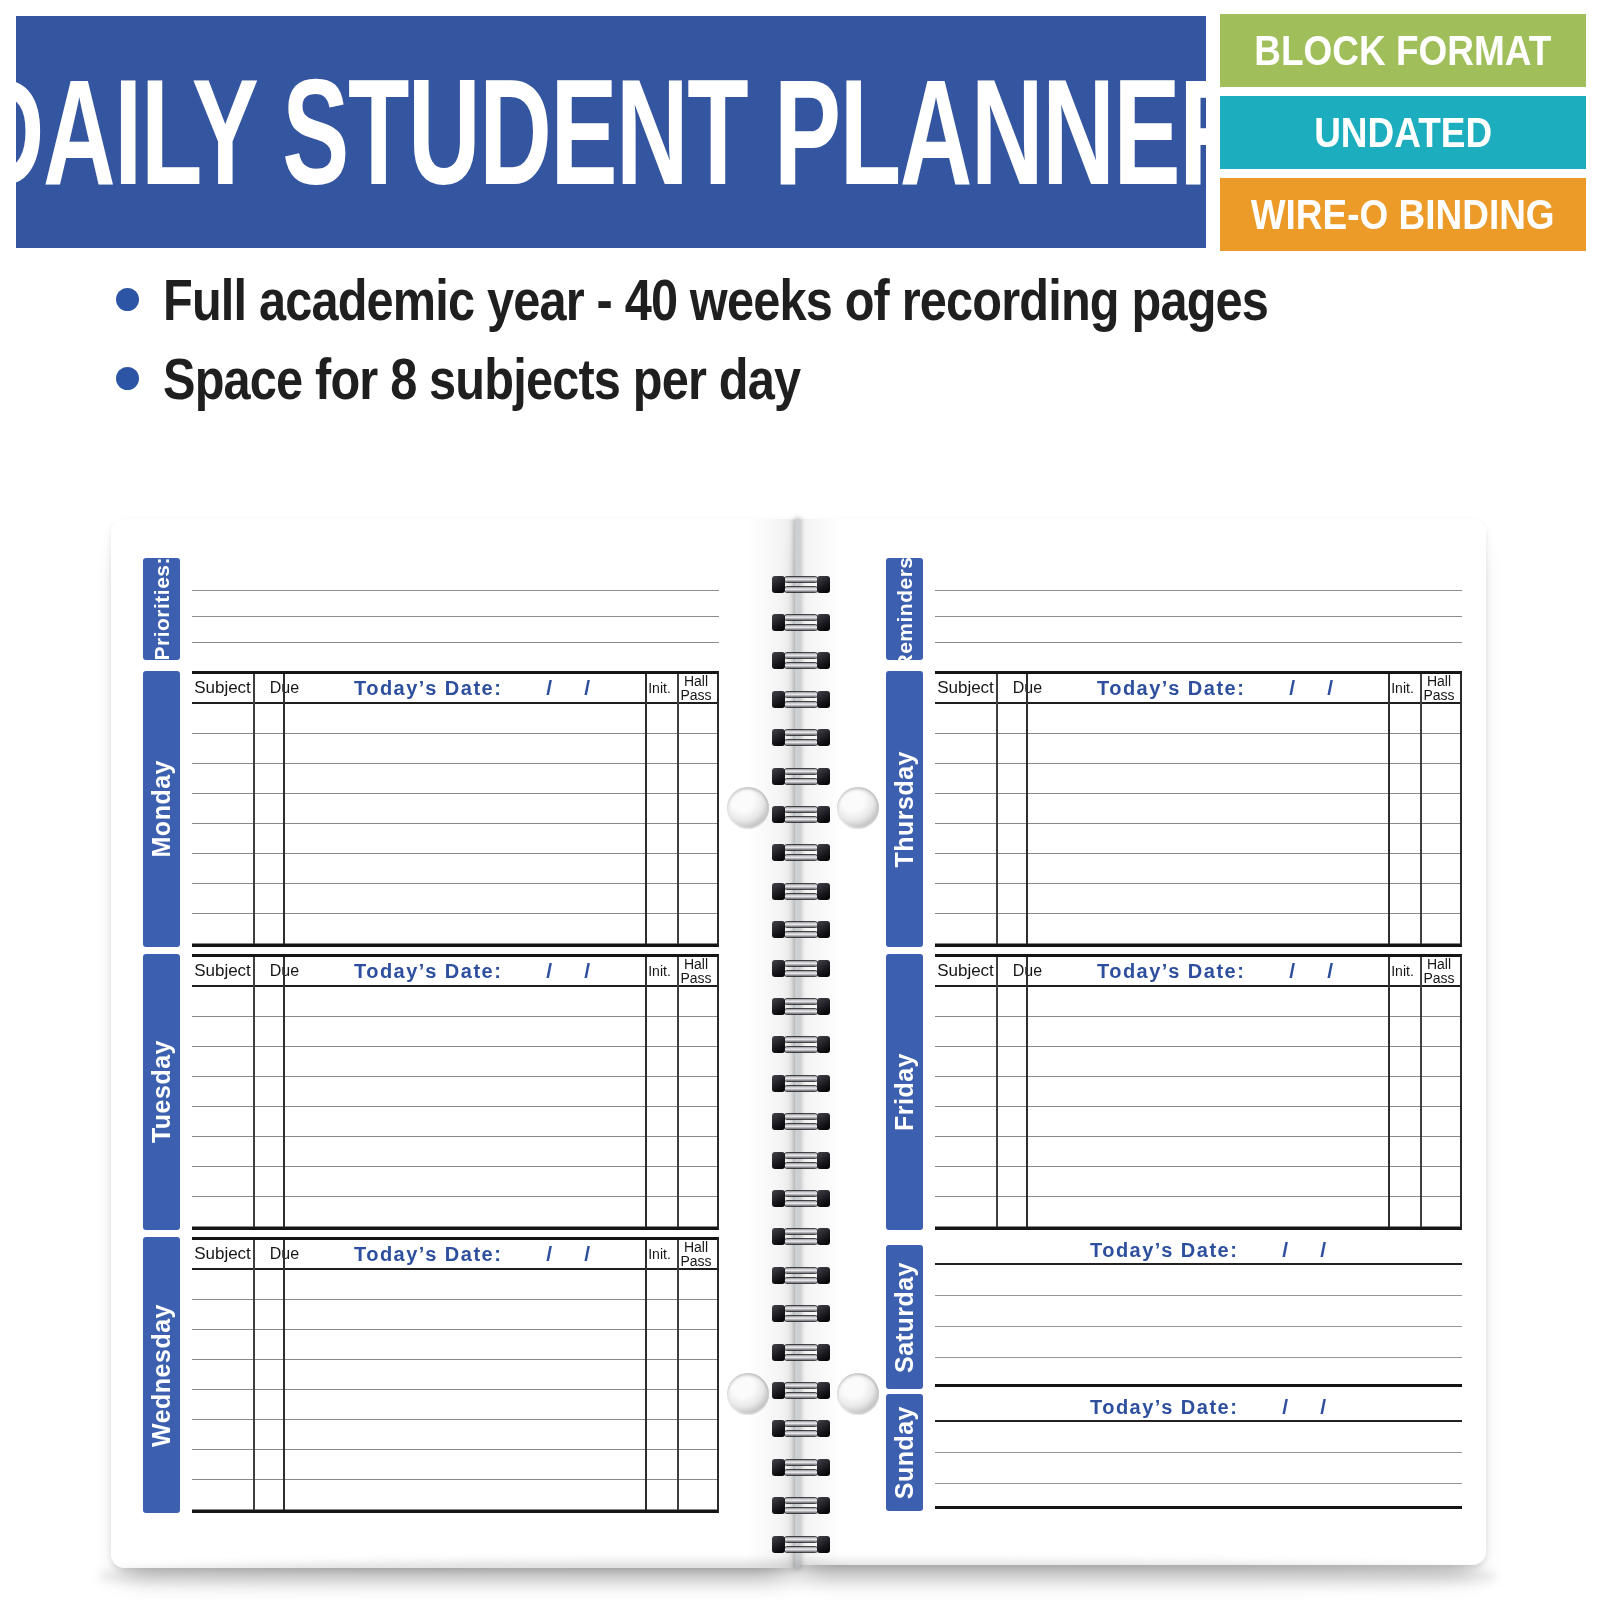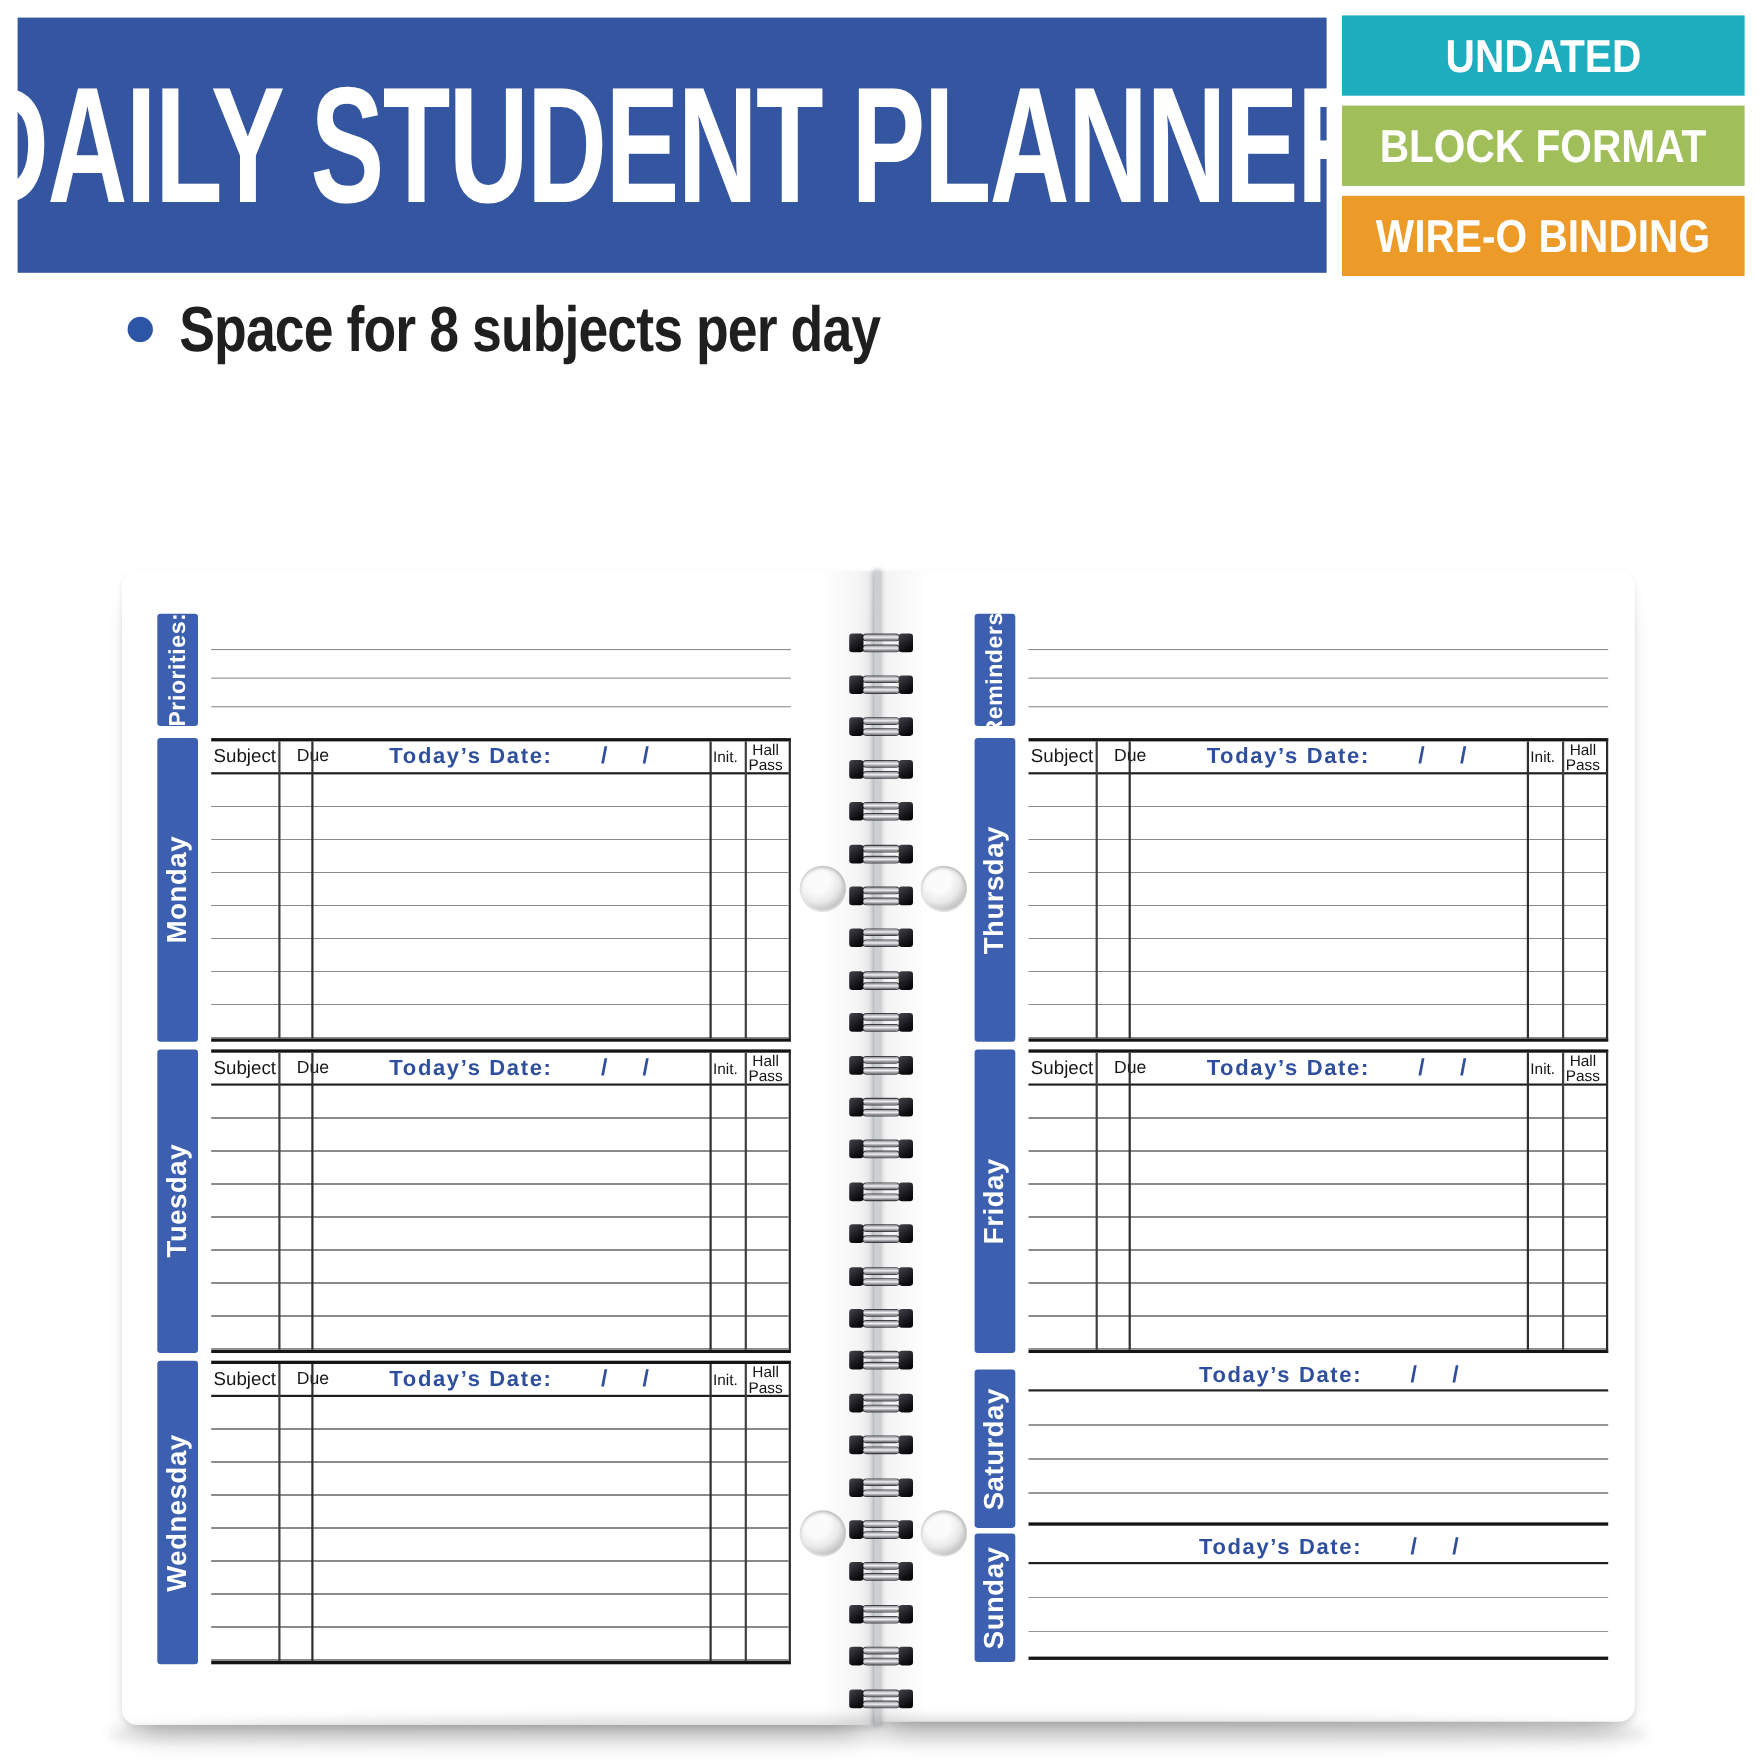--- a/index.html
+++ b/index.html
@@ -157,32 +157,36 @@
   }
 </style>
 </head>
 <body>
 
 <div class="banner">
   <span class="banner-title">DAILY STUDENT PLANNER</span>
 </div>
 
 <div class="badges">
+  <div class="badge" style="background: rgb(160, 191, 91);">
+    <span class="badge-label">BLOCK FORMAT</span>
+  </div>
   <div class="badge" style="background: rgb(28, 174, 190);">
     <span class="badge-label">UNDATED</span>
   </div>
-  <div class="badge" style="background: rgb(160, 191, 91);">
-    <span class="badge-label">BLOCK FORMAT</span>
-  </div>
   <div class="badge" style="background: rgb(236, 154, 40);">
     <span class="badge-label">WIRE-O BINDING</span>
   </div>
 </div>
 
 <div class="features">
+  <div class="feature-row">
+    <span class="feature-dot"></span>
+    <span class="feature-text">Full academic year - 40 weeks of recording pages</span>
+  </div>
   <div class="feature-row">
     <span class="feature-dot"></span>
     <span class="feature-text">Space for 8 subjects per day</span>
   </div>
 </div>
 
 <div class="page page-left pg-left">
 
   <div class="tab tab-top">
     <span class="tab-label">Priorities:</span>

